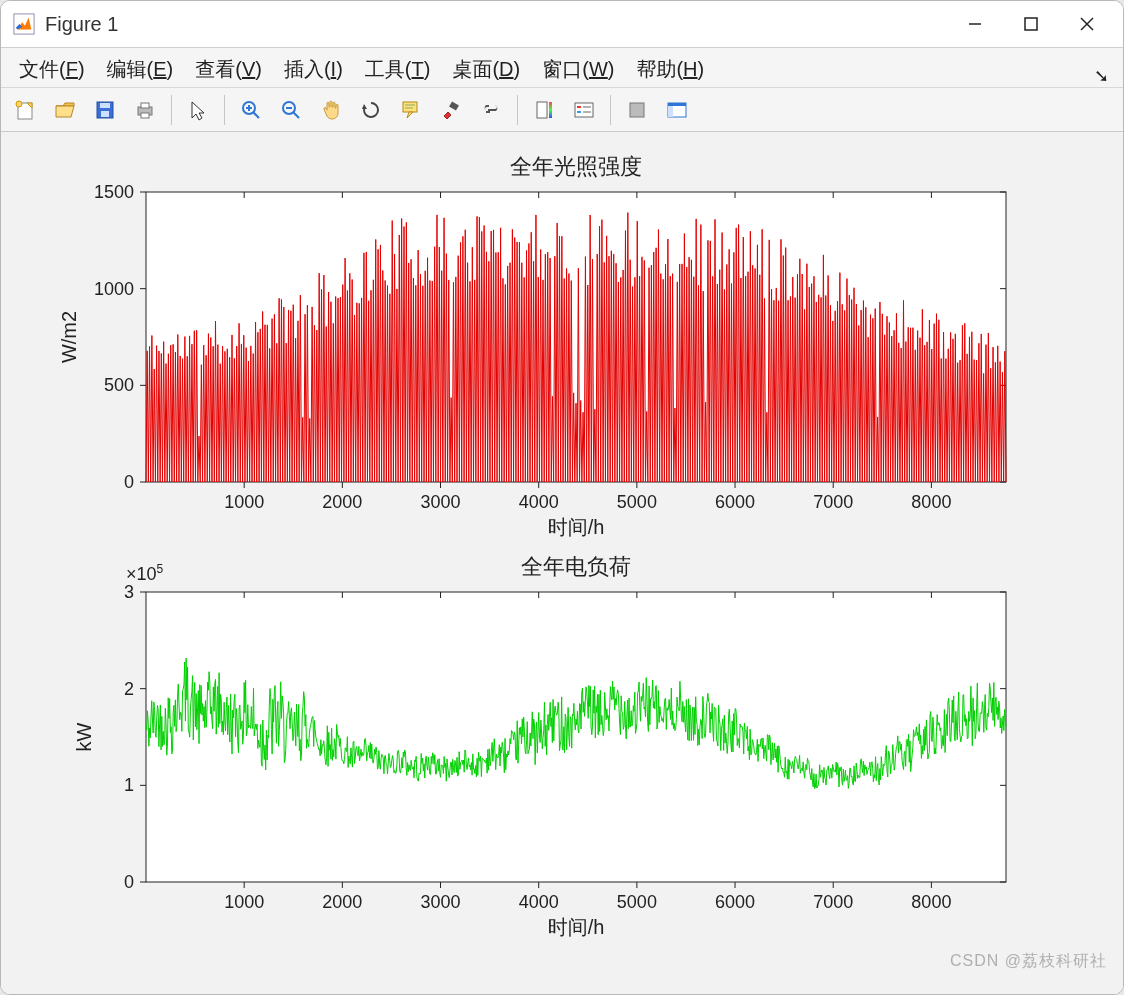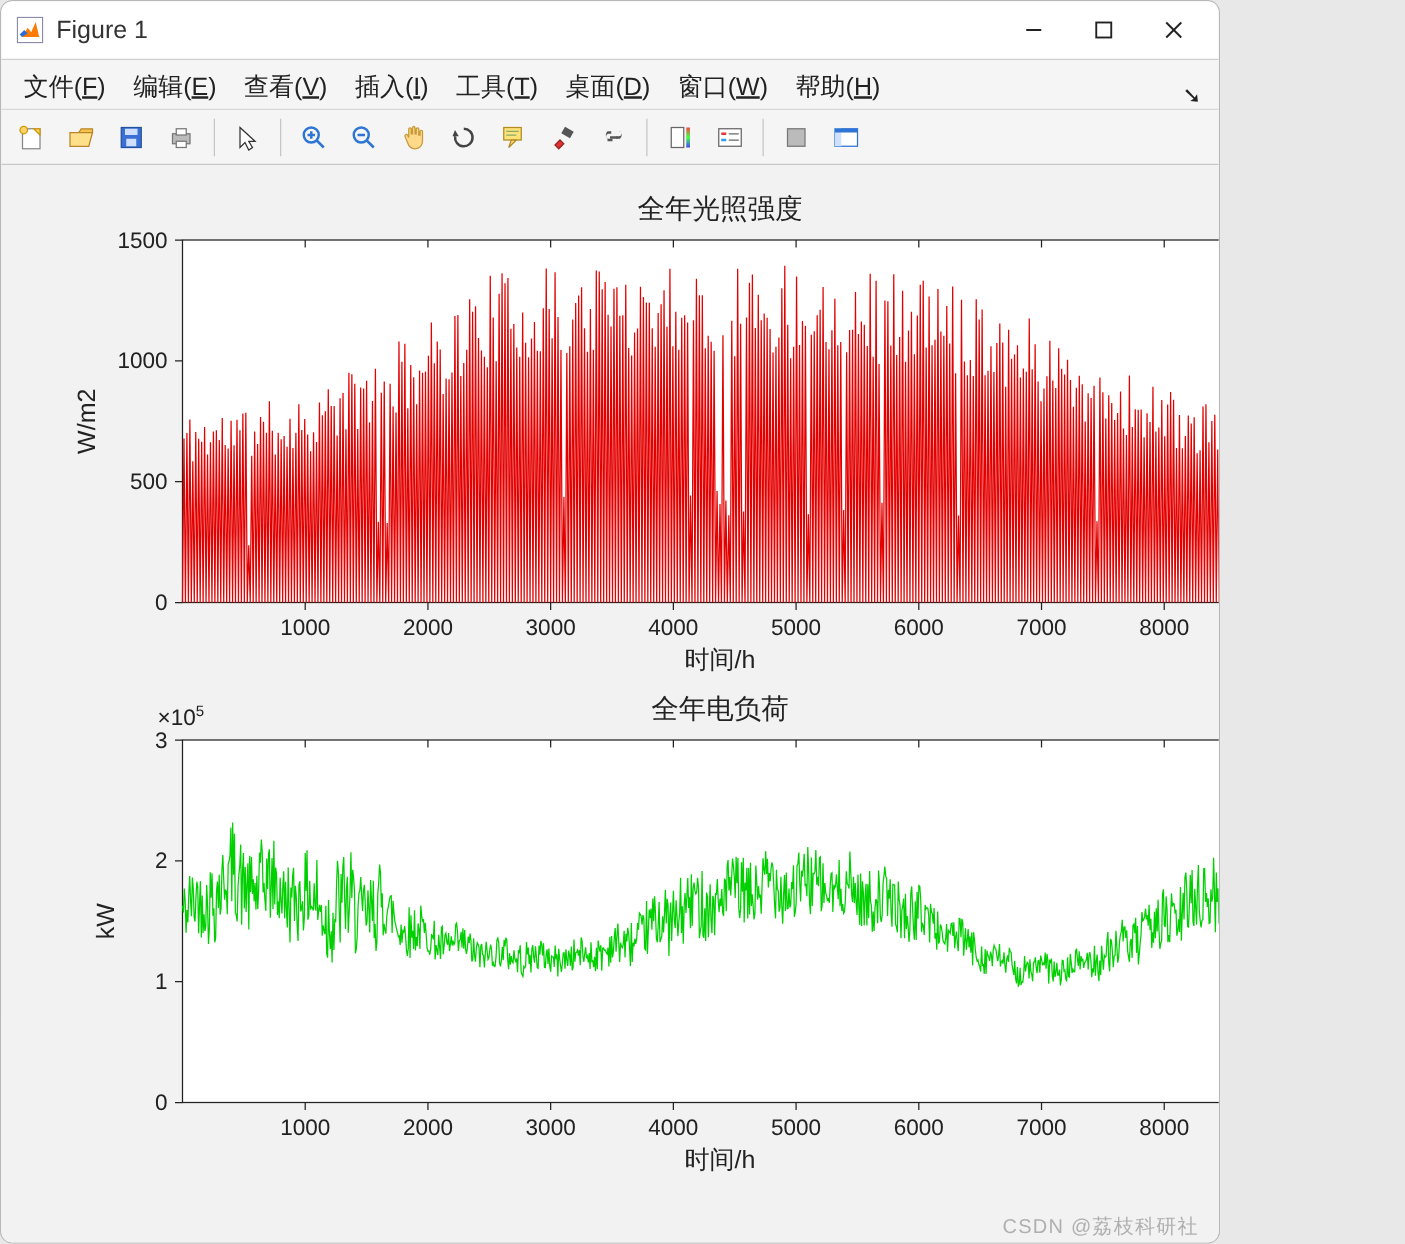--- a/index.html
+++ b/index.html
@@ -1,30 +1,30 @@
 <!DOCTYPE html>
 <html><head>
 <meta charset="utf-8">
 <style>
   html, body { margin:0; padding:0; font-family: "Microsoft YaHei", "Segoe UI", Arial, sans-serif; background:#e8e8e8; }
-  .window { width:976px; height:995px; background:#fff; border:1px solid #b8b8b8; border-radius:10px; box-sizing:border-box; display:flex; flex-direction:column; overflow:hidden; position:relative; }
+  .window { width:1124px; height:995px; background:#fff; border:1px solid #b8b8b8; border-radius:10px; box-sizing:border-box; display:flex; flex-direction:column; overflow:hidden; position:relative; }
   .titlebar { height:46px; display:flex; align-items:center; padding:0 8px; background:#fff; border-bottom:1px solid #d0d0d0; }
   .titlebar .app-icon { width:22px; height:22px; margin:0 10px 0 4px; display:inline-flex; }
   .titlebar .title { font-size:20px; color:#333; flex:1; }
   .winbtn { width:56px; height:46px; display:flex; align-items:center; justify-content:center; color:#222; }
   .menubar { height:40px; background:#f5f5f5; border-bottom:1px solid #d8d8d8; display:flex; align-items:flex-end; padding:0 8px; font-size:20px; color:#222; }
   .menubar .menuitem { padding:4px 10px; margin-right:2px; cursor:default; }
   .menubar .menuitem .ul { text-decoration:underline; }
   .menubar .arrow { margin-left:auto; margin-right:6px; font-size:18px; }
   .toolbar { height:44px; background:#f5f5f5; border-bottom:1px solid #c9c9c9; display:flex; align-items:center; padding:0 6px; gap:4px; }
   .tbtn { width:36px; height:36px; display:flex; align-items:center; justify-content:center; border-radius:3px; }
   .tsep { width:1px; height:30px; background:#c6c6c6; margin:0 4px; }
   .plot-area { flex:1; background:#f2f2f2; position:relative; }
   .plot-area svg { display:block; }
-  .watermark { position:absolute; right:16px; bottom:2px; color:rgba(120,120,120,0.55); font-size:16px; letter-spacing:1px; pointer-events:none; }
+  .watermark { position:absolute; right:16px; bottom:22px; color:rgba(120,120,120,0.55); font-size:16px; letter-spacing:1px; pointer-events:none; }
 </style>
 </head>
 <body>
 
 <div class="window">
 
   <div class="titlebar">
     <span class="app-icon">
       <svg viewBox="0 0 24 24" width="22" height="22">
         <rect x="1" y="1" width="22" height="22" fill="#fff" stroke="#88a" stroke-width="1"></rect>

